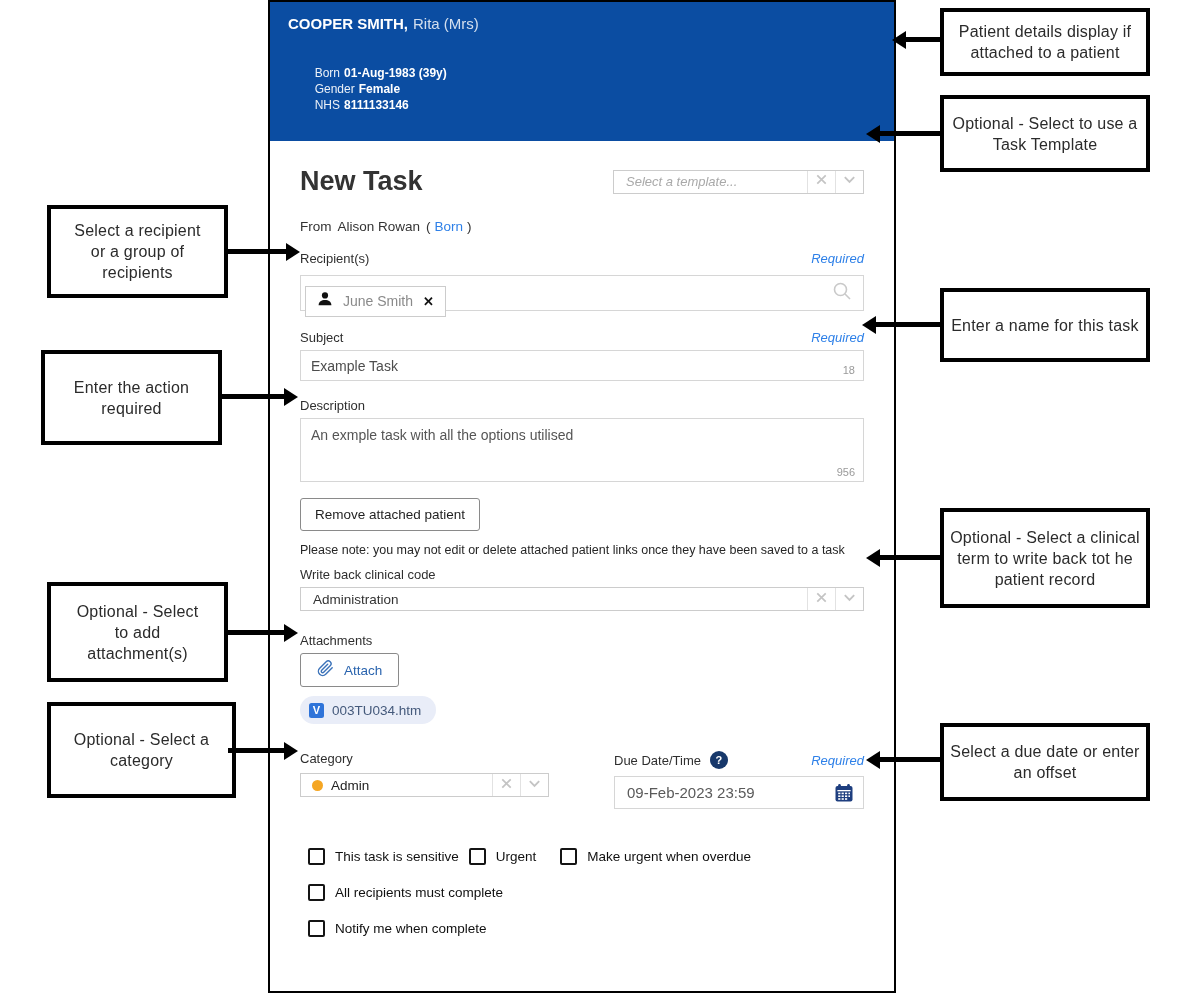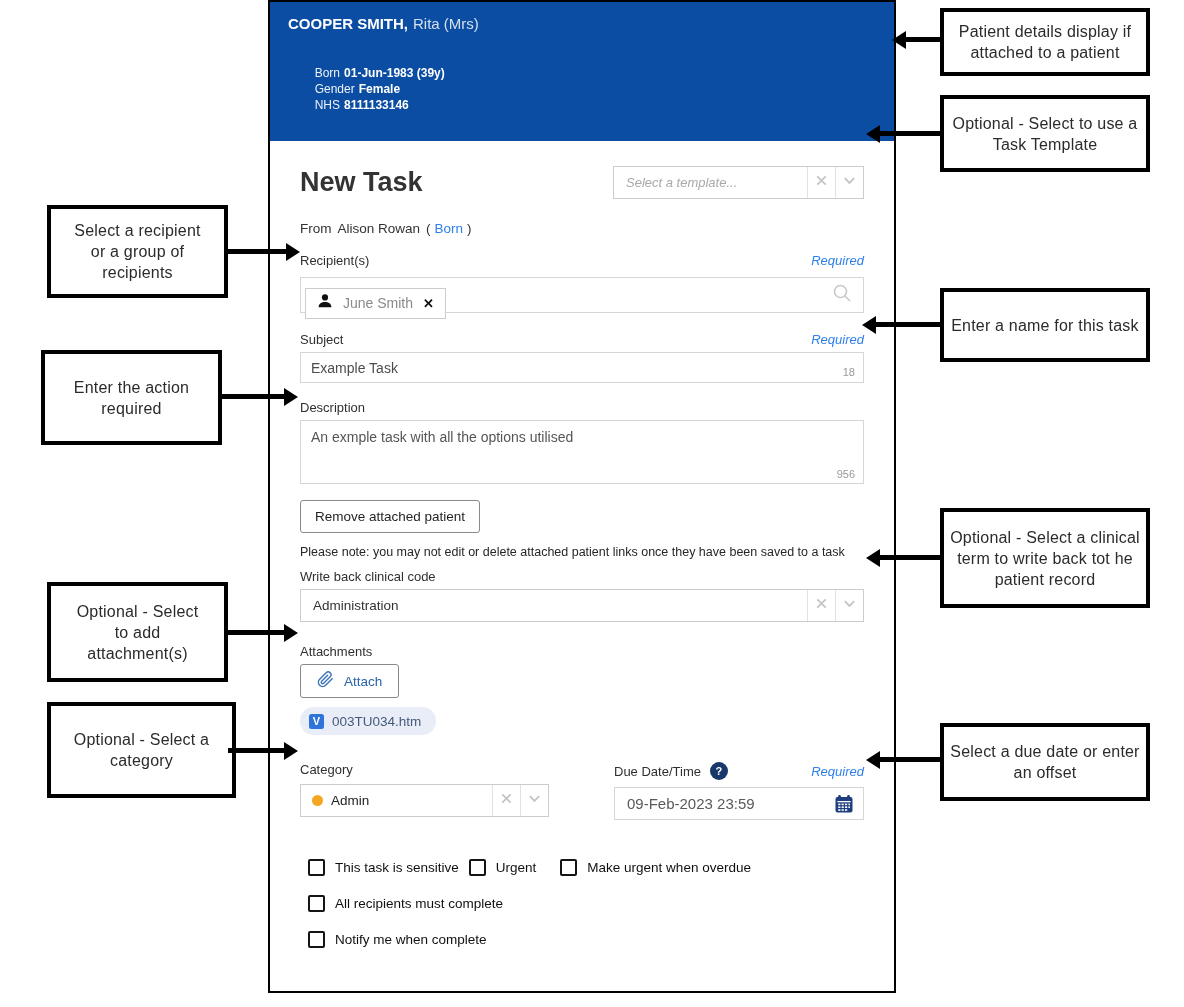--- a/index.html
+++ b/index.html
@@ -16,21 +16,21 @@
   .banner-row { font-size:12px; line-height:16px; white-space:pre-wrap; }
   .banner-row .lbl { font-weight:400; opacity:.92; margin-right:4px; }
   .banner-row .val { font-weight:700; }
   .banner-row .grp { margin-right:18px; }
 
   .fbody { padding:0 30px; }
 
   .title-row { display:flex; justify-content:space-between; align-items:center; margin-top:25px; }
   .title { font-size:27px; font-weight:600; color:#333; }
 
-  .combo { display:flex; align-items:stretch; border:1px solid #ccc; height:33px; box-sizing:border-box; background:#fff; }
+  .combo { display:flex; align-items:stretch; border:1px solid #ccc; height:24px; box-sizing:border-box; background:#fff; }
   .combo-template { width:251px; }
   .combo input.ghost { border:0; outline:0; flex:1; min-width:0; padding:0 12px;
         font-family:"Liberation Sans",sans-serif; font-style:italic; font-size:13px; color:#666; background:transparent; }
   .combo input.ghost::placeholder { color:#a9a9a9; }
   .combo .val-text { flex:1; display:flex; align-items:center; padding:0 12px; font-size:13.5px; color:#333; }
   .combo-btn { width:27px; display:flex; align-items:center; justify-content:center;
                border-left:1px solid #e2e2e2; background:#fff; cursor:pointer; }
 
   .from-row { margin-top:22px; font-size:13.5px; color:#333; }
   .from-row .nm { margin-left:6px; }
@@ -125,21 +125,21 @@
 
 <div class="stage">
 
   <div class="panel">
 
     <div class="banner">
       <div class="banner-name">
         <span class="primary">COOPER SMITH,</span><span class="secondary">Rita (Mrs)</span>
       </div>
       <div class="banner-row">
-        <span class="grp"><span class="lbl">Born</span><span class="val">01-Jun-1983 (39y)</span></span>
+        <span class="grp"><span class="lbl">Born</span><span class="val">01-Aug-1983 (39y)</span></span>
         <span class="grp"><span class="lbl">Gender</span><span class="val">Female</span></span>
         <span class="grp"><span class="lbl">NHS</span><span class="val">8111133146</span></span>
       </div>
     </div>
 
     <div class="fbody">
 
       <div class="title-row">
         <div class="title">New Task</div>
         <div class="combo combo-template">

